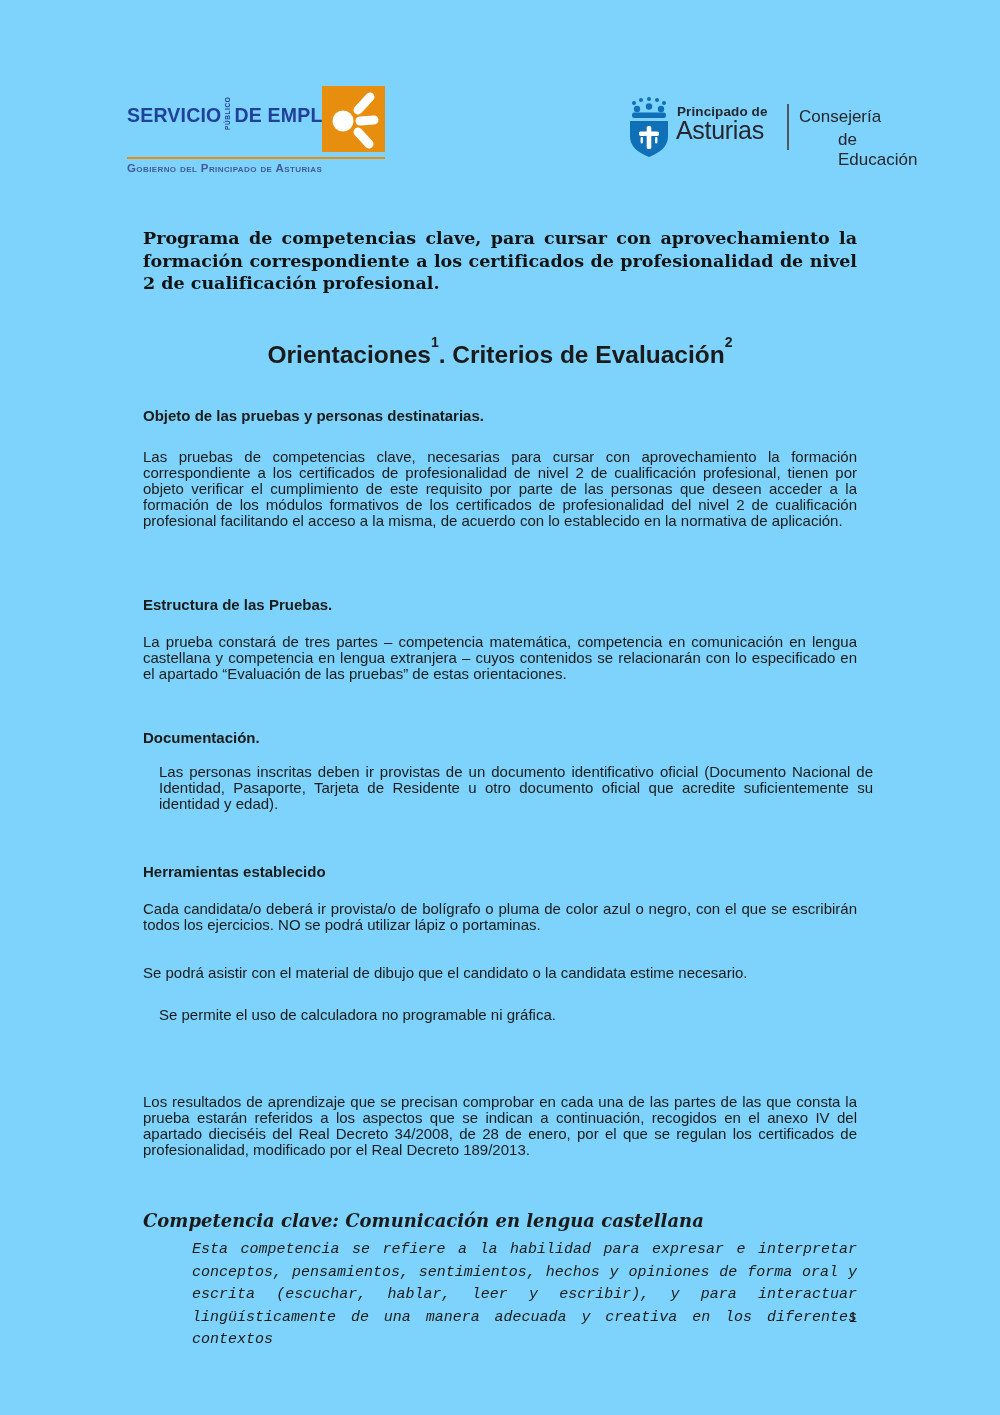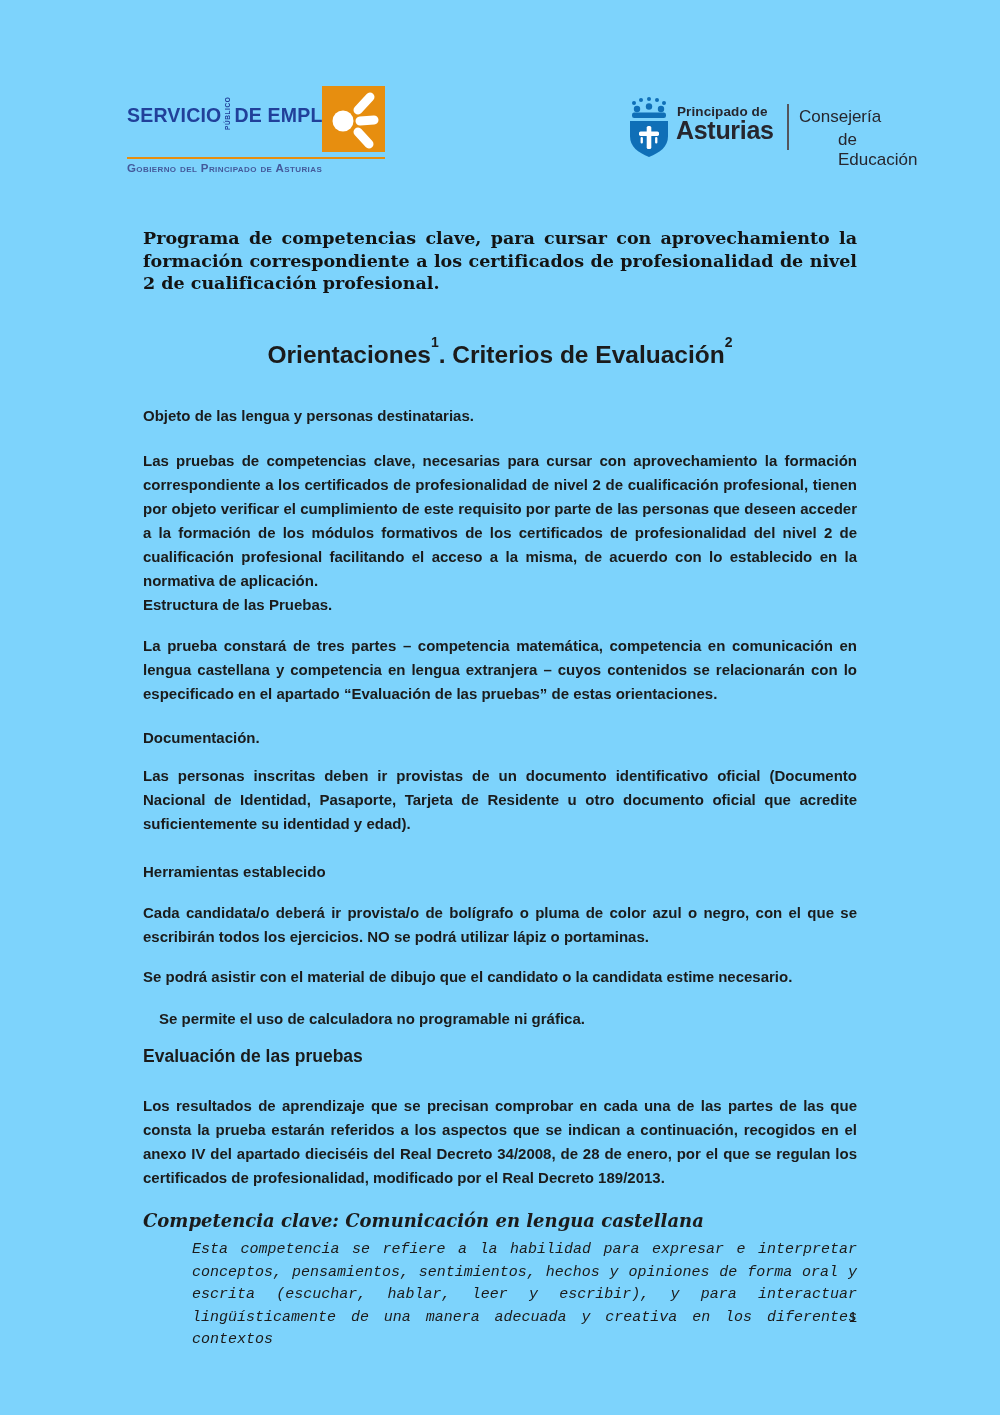--- a/index.html
+++ b/index.html
@@ -40,21 +40,21 @@
 
   
   .ast-logo { position: absolute; left: 628px; top: 96px; width: 270px; height: 66px; }
   .ast-shield { position: absolute; left: 0; top: 0; width: 42px; height: 64px; }
   .ast-principado {
     position: absolute; left: 49px; top: 8px;
     font-size: 13.5px; font-weight: bold; color: #26262E; letter-spacing: 0.1px;
   }
   .ast-asturias {
     position: absolute; left: 48px; top: 20px;
-    font-size: 25px; font-weight: 700; color: #26262E; letter-spacing: -0.3px;
+    font-size: 25px; font-weight: 400; color: #26262E; letter-spacing: -0.3px;
   }
   .ast-divider { position: absolute; left: 159px; top: 8px; width: 2px; height: 46px; background: #55555B; }
   .ast-dept1 { position: absolute; left: 171px; top: 11px; font-size: 17px; font-weight: 500; color: #26262E; }
   .ast-dept2 { position: absolute; left: 171px; top: 34px; font-size: 17px; font-weight: 500; color: #26262E; margin-left: 39px; }
 
   
   .block { position: absolute; left: 143px; width: 714px; }
 
   .intro {
     top: 227px;
@@ -64,28 +64,28 @@
     text-align: justify; color: #131313;
   }
   .doc-title {
     top: 341px; text-align: center;
     font-size: 24.5px; font-weight: bold; color: #1b1b1b;
   }
   .doc-title sup { font-size: 14px; position: relative; top: -0.5em; }
 
   .h-small { font-size: 15px; font-weight: bold; }
   .h-large { font-size: 17.5px; font-weight: bold; }
-  .para { font-size: 15px; line-height: 24px; text-align: justify; font-weight: bold; }
+  .para { font-size: 15px; line-height: 16px; text-align: justify; }
 
   .h-objeto       { top: 407px; }
   .p-objeto       { top: 449px; }
   .h-estructura   { top: 596px; }
   .p-estructura   { top: 634px; }
   .h-documentacion{ top: 729px; }
-  .p-documentacion{ top: 764px; }
+  .p-documentacion{ top: 764px; margin-left: 16px; }
   .h-herramientas { top: 863px; }
   .p-herr-1       { top: 901px; }
   .p-herr-2       { top: 965px; }
   .p-herr-3       { top: 1007px; margin-left: 16px; }
   .h-evaluacion   { top: 1046px; }
   .p-evaluacion   { top: 1094px; }
 
   .h-competencia {
     top: 1210px;
     font-family: "DejaVu Serif", serif;
@@ -152,35 +152,34 @@
     <div class="ast-asturias">Asturias</div>
     <div class="ast-divider"></div>
     <div class="ast-dept1">Consejería</div>
     <div class="ast-dept2">de Educación</div>
   </div>
 
   <p class="block intro">Programa de competencias clave, para cursar con aprovechamiento la formación correspondiente a los certificados de profesionalidad de nivel 2 de cualificación profesional.</p>
 
   <h1 class="block doc-title"><span>Orientaciones</span><sup>1</sup><span>. Criterios de Evaluación</span><sup>2</sup></h1>
 
-  <h2 class="block h-small h-objeto">Objeto de las lengua y personas destinatarias.</h2>
+  <h2 class="block h-small h-objeto">Objeto de las pruebas y personas destinatarias.</h2>
   <p class="block para p-objeto">Las pruebas de competencias clave, necesarias para cursar con aprovechamiento la formación correspondiente a los certificados de profesionalidad de nivel 2 de cualificación profesional, tienen por objeto verificar el cumplimiento de este requisito por parte de las personas que deseen acceder a la formación de los módulos formativos de los certificados de profesionalidad del nivel 2 de cualificación profesional facilitando el acceso a la misma, de acuerdo con lo establecido en la normativa de aplicación.</p>
 
   <h2 class="block h-small h-estructura">Estructura de las Pruebas.</h2>
   <p class="block para p-estructura">La prueba constará de tres partes – competencia matemática, competencia en comunicación en lengua castellana y competencia en lengua extranjera – cuyos contenidos se relacionarán con lo especificado en el apartado “Evaluación de las pruebas” de estas orientaciones.</p>
 
   <h2 class="block h-small h-documentacion">Documentación.</h2>
   <p class="block para p-documentacion">Las personas inscritas deben ir provistas de un documento identificativo oficial (Documento Nacional de Identidad, Pasaporte, Tarjeta de Residente u otro documento oficial que acredite suficientemente su identidad y edad).</p>
 
   <h2 class="block h-small h-herramientas">Herramientas establecido</h2>
   <p class="block para p-herr-1">Cada candidata/o deberá ir provista/o de bolígrafo o pluma de color azul o negro, con el que se escribirán todos los ejercicios. NO se podrá utilizar lápiz o portaminas.</p>
   <p class="block para p-herr-2">Se podrá asistir con el material de dibujo que el candidato o la candidata estime necesario.</p>
   <p class="block para p-herr-3">Se permite el uso de calculadora no programable ni gráfica.</p>
 
-  <h2 class="block h-large h-evaluacion">Evaluación de las pruebas</h2>
   <p class="block para p-evaluacion">Los resultados de aprendizaje que se precisan comprobar en cada una de las partes de las que consta la prueba estarán referidos a los aspectos que se indican a continuación, recogidos en el anexo IV del apartado dieciséis del Real Decreto 34/2008, de 28 de enero, por el que se regulan los certificados de profesionalidad, modificado por el Real Decreto 189/2013.</p>
 
   <h3 class="block h-competencia">Competencia clave: Comunicación en lengua castellana</h3>
   <p class="block p-competencia">Esta competencia se refiere a la habilidad para expresar e interpretar conceptos, pensamientos, sentimientos, hechos y opiniones de forma oral y escrita (escuchar, hablar, leer y escribir), y para interactuar lingüísticamente de una manera adecuada y creativa en los diferentes contextos</p>
 
   <div class="page-number">1</div>
 
 </div>
 
 </body></html>

